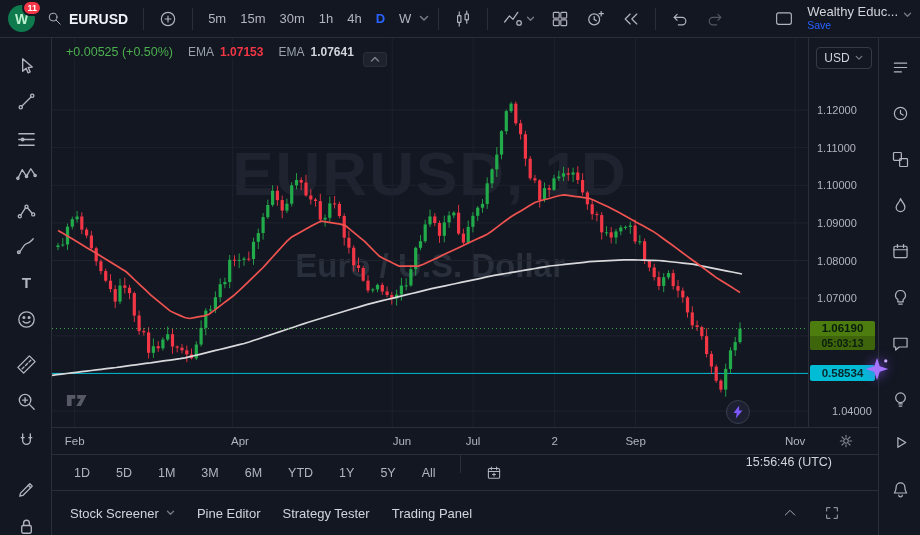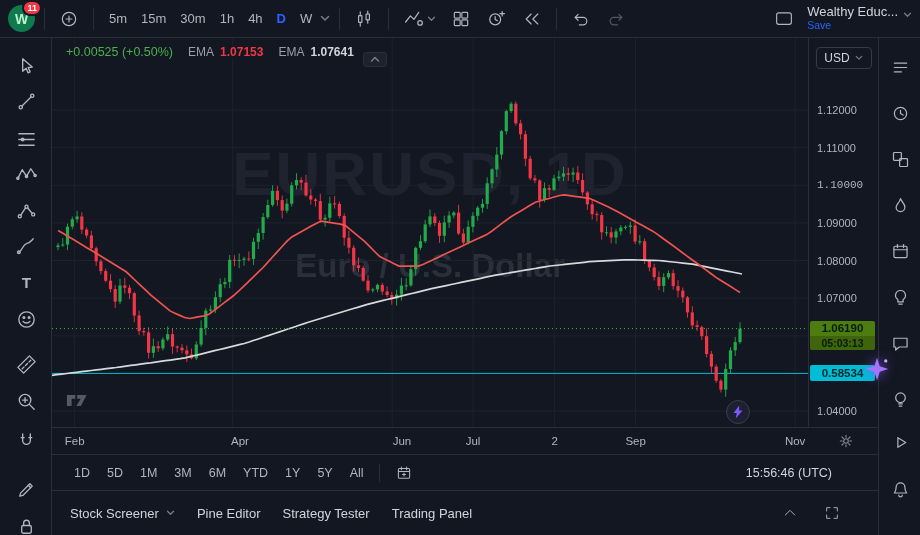--- a/index.html
+++ b/index.html
@@ -54,41 +54,48 @@
 .ptick{position:absolute;left:8px;font-size:11px;color:#b2b5be;line-height:14px}
 .badge-green{position:absolute;left:1px;right:3px;background:#4d7c0f;color:#071c0d;border-radius:2px;text-align:center;z-index:3;overflow:hidden}
 .bg-price{font-size:11.5px;font-weight:700;line-height:15px}
 .bg-count{font-size:10.5px;font-weight:700;line-height:14px;background:rgba(0,0,0,.18)}
 .badge-cyan{position:absolute;left:1px;right:3px;background:#00bcd4;color:#06282c;border-radius:2px;text-align:center;font-size:11.5px;font-weight:700;line-height:16px;z-index:3}
 
 .time-axis{position:relative;height:27px;border-top:1px solid #2a2e39}
 .ttick{position:absolute;top:7px;transform:translateX(-50%);font-size:11.5px;color:#b2b5be}
 .axis-gear{position:absolute;right:24px;top:5px;cursor:pointer}
 
-.range-bar{height:36px;border-top:1px solid #2a2e39;display:flex;align-items:center;padding-left:14px;gap:1px}
+.range-bar{height:36px;border-top:1px solid #2a2e39;display:flex;padding-left:14px;gap:10px}
 .rbtn{background:none;border:none;color:#b2b5be;font-size:12.5px;padding:4px 8px;border-radius:4px;cursor:pointer;font-family:inherit}
 .range-bar .sep{height:18px;margin:0 6px}
 .clock{margin-left:auto;margin-right:46px;font-size:12.5px;color:#d1d4dc;cursor:pointer}
 
 .tabs-bar{height:45px;border-top:1px solid #2a2e39;display:flex;align-items:center;padding-left:18px;gap:22px}
 .tab{display:flex;align-items:center;gap:7px;font-size:13px;color:#d1d4dc;cursor:pointer;white-space:nowrap}
 .tab-icons{margin-left:auto;margin-right:38px;display:flex;align-items:center;gap:26px}
 .tab-icons svg{cursor:pointer}
 
 .sparkle{position:absolute;left:-18px;top:316px;width:32px;height:32px;border:none;background:none;cursor:pointer;z-index:8;filter:drop-shadow(0 0 6px rgba(138,84,255,.85))}
 </style>
 </head>
 <body>
 
 <div class="app">
 
   <header class="topbar">
     <div class="logo">
       <span class="logo-letter">W</span>
       <span class="nbadge">11</span>
+    </div>
+    <div class="sym-group">
+      <svg class="i" width="17" height="17" viewBox="0 0 24 24">
+          <circle cx="10" cy="10" r="5.5"></circle>
+          <line x1="14.2" y1="14.2" x2="20" y2="20"></line>
+        </svg>
+      <span class="sym">EURUSD</span>
     </div>
     <div class="sep"></div>
     <button class="tbtn">
       <svg class="i" width="20" height="20" viewBox="0 0 24 24">
           <circle cx="12" cy="12" r="8"></circle>
           <line x1="12" y1="8.5" x2="12" y2="15.5"></line>
           <line x1="8.5" y1="12" x2="15.5" y2="12"></line>
         </svg>
     </button>
     <div class="sep"></div>
@@ -630,25 +637,25 @@
         <div class="price-axis">
           <button class="usd-btn">
             <span>USD</span>
             <svg class="chev" width="8" height="6" viewBox="0 0 10 7">
                 <path d="M1.5 1.5 L5 5 L8.5 1.5"></path>
               </svg>
           </button>
           <div id="price-ticks">
               <div class="ptick" style="top: 65px;">1.12000</div>
               <div class="ptick" style="top: 102.625px;">1.11000</div>
-              <div class="ptick" style="top: 140.25px; font-family: Liberation Mono, monospace;">1.10000</div>
+              <div class="ptick" style="top: 140.25px;">1.10000</div>
               <div class="ptick" style="top: 177.875px;">1.09000</div>
               <div class="ptick" style="top: 215.5px;">1.08000</div>
               <div class="ptick" style="top: 253.125px;">1.07000</div>
-              <div class="ptick" style="top: 366px;">1.04000</div>
+              <div class="ptick" style="top: 366px; margin-left: 15px;">1.04000</div>
             </div>
           <div id="current-badge" class="badge-green" style="top: 282.601px;">
             <div class="bg-price">1.06190</div>
             <div class="bg-count">05:03:13</div>
           </div>
           <div id="support-badge" class="badge-cyan" style="top: 327.375px;">0.58534</div>
         </div>
       </div>
 
       <div class="time-axis">

